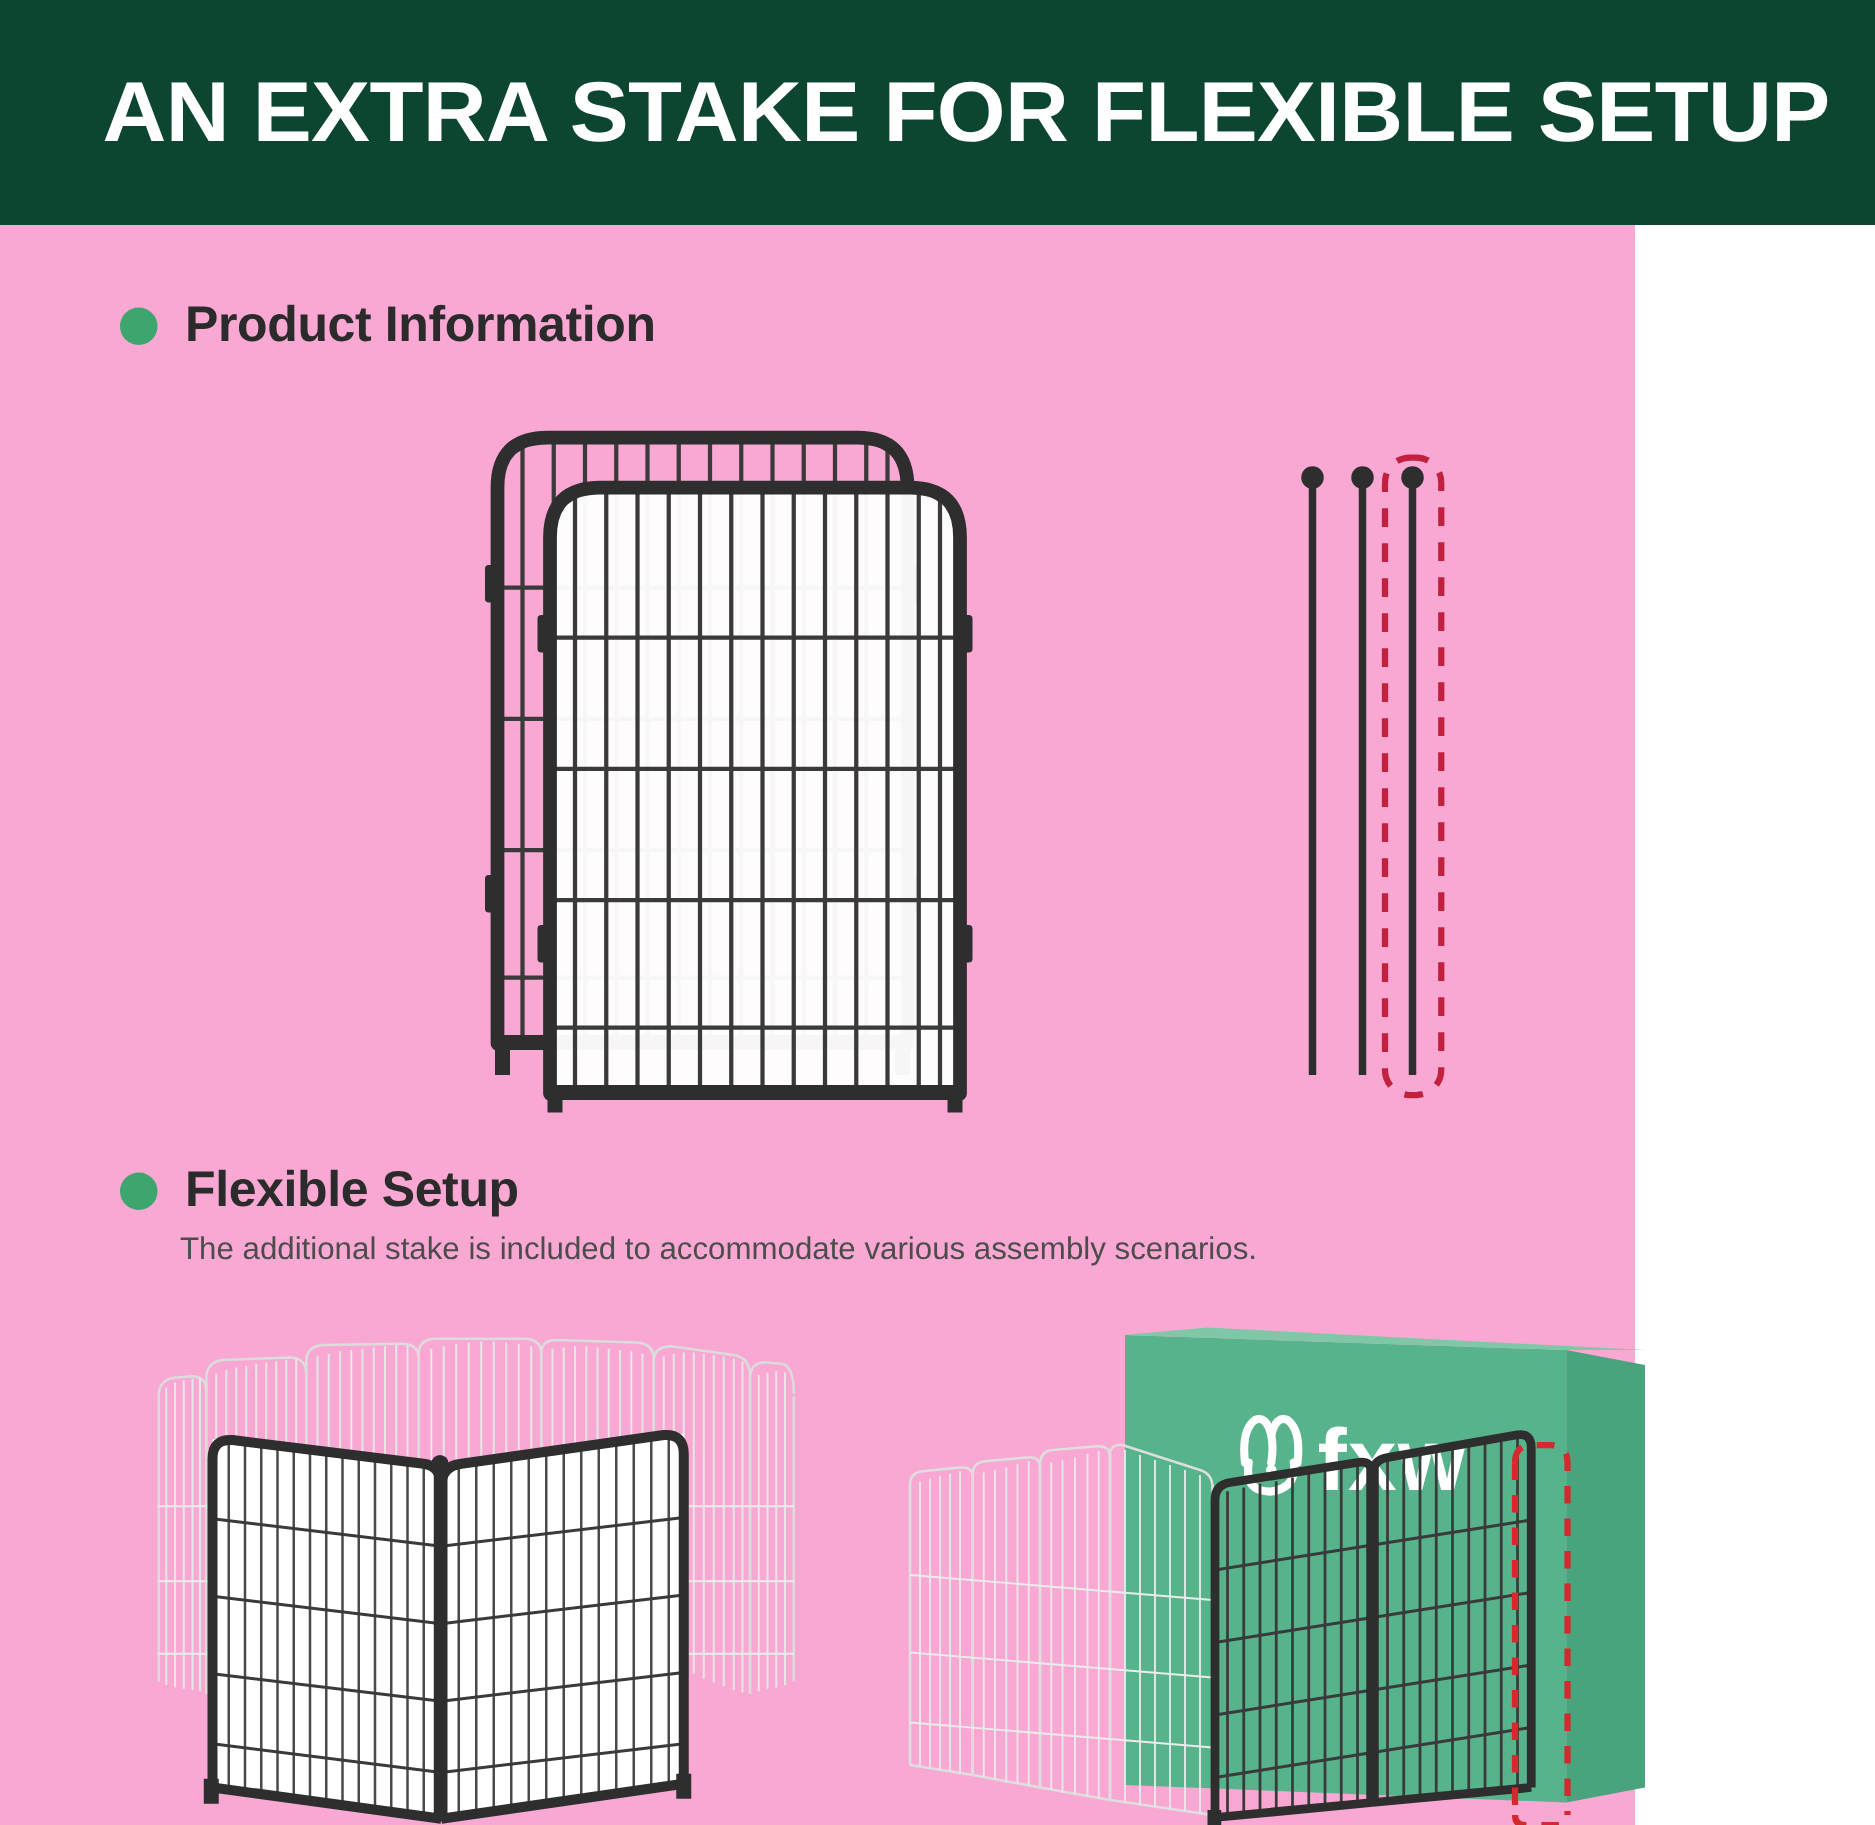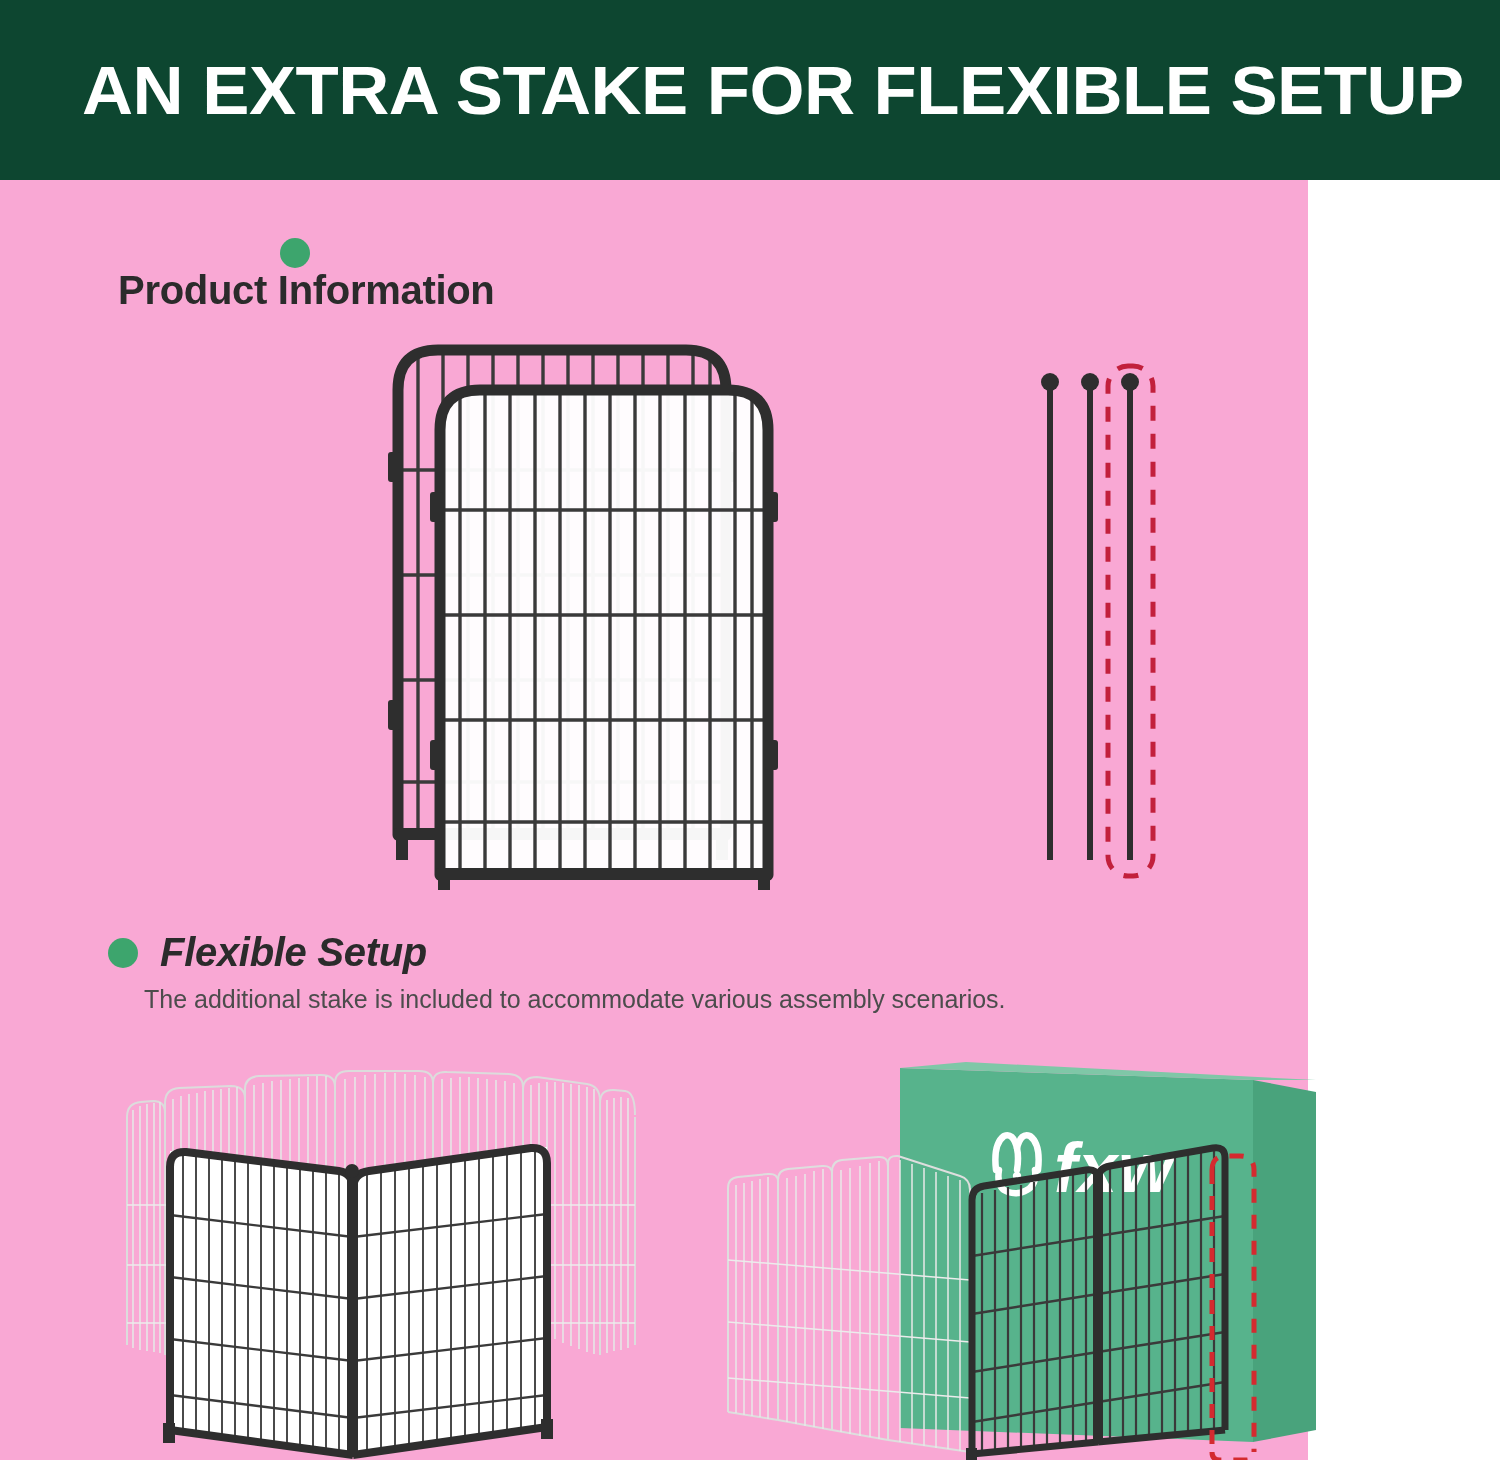--- a/index.html
+++ b/index.html
@@ -34,30 +34,30 @@
   .sec{position:absolute;display:flex;align-items:center;}
   .bullet{
     width:30px;height:30px;border-radius:50%;
     background:#3da56d;flex:0 0 auto;
   }
   .sec-title{
     margin-left:22px;
     font-size:40px;font-weight:bold;color:#2b2b2b;
     letter-spacing:-0.3px;white-space:nowrap;
   }
-  #sec-product{left:96px;top:238px;flex-direction:column;}
-  #sec-flexible{left:108px;top:930px;font-style:italic;}
+  #sec-product{left:96px;top:238px;}
+  #sec-flexible{left:96px;top:930px;}
 
   .sec-desc{
     position:absolute;left:144px;top:985px;
     font-size:25px;color:#4c4c4c;white-space:nowrap;text-align:right;
   }
 
   
-  .ill{position:absolute;font-style:italic;}
+  .ill{position:absolute;}
   #ill-panels{left:350px;top:330px;width:470px;height:560px;}
   #ill-stakes{left:1020px;top:360px;width:160px;height:530px;}
   #ill-pen{left:95px;top:1055px;width:580px;height:405px;}
   #ill-wall{left:720px;top:1060px;width:650px;height:400px;}
   .ill svg{display:block;width:100%;height:100%;}
 </style>
 </head>
 <body>
 
 <div class="page">

